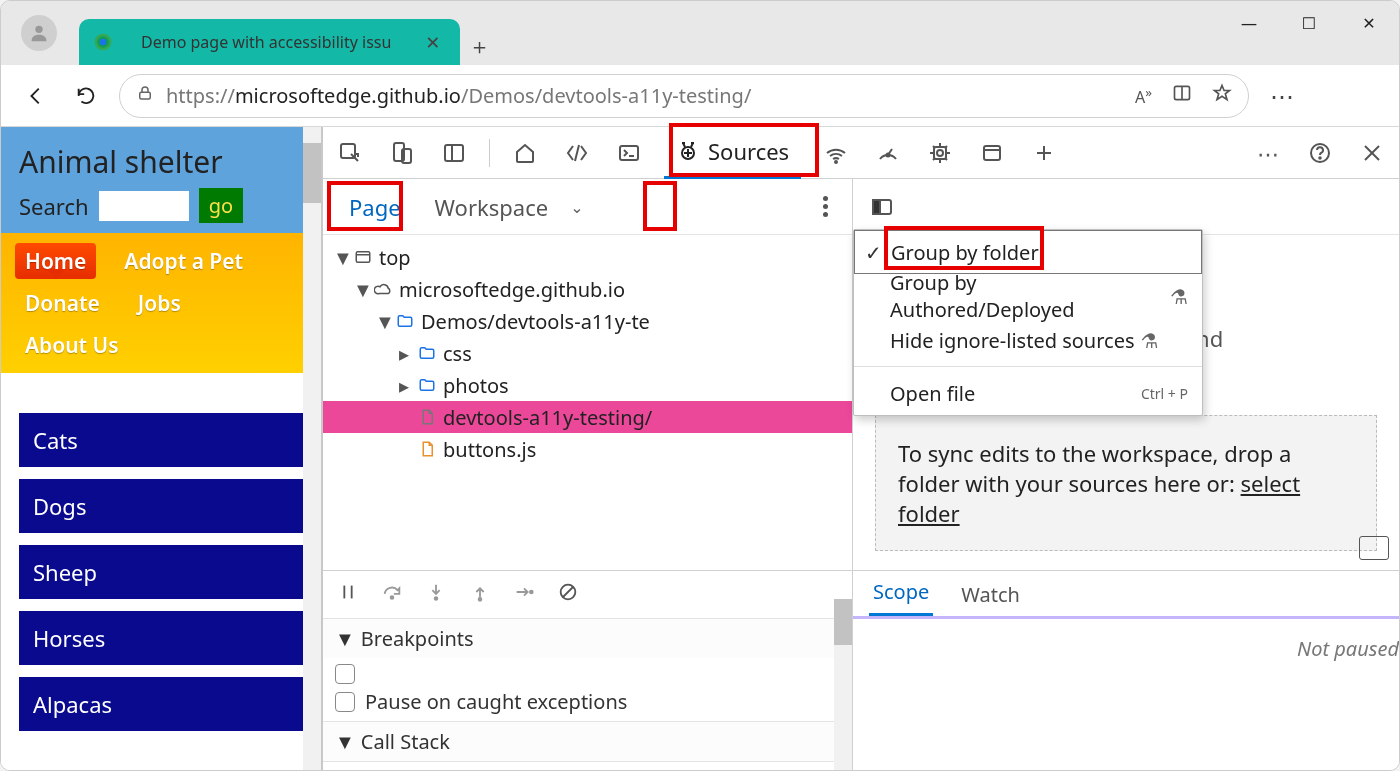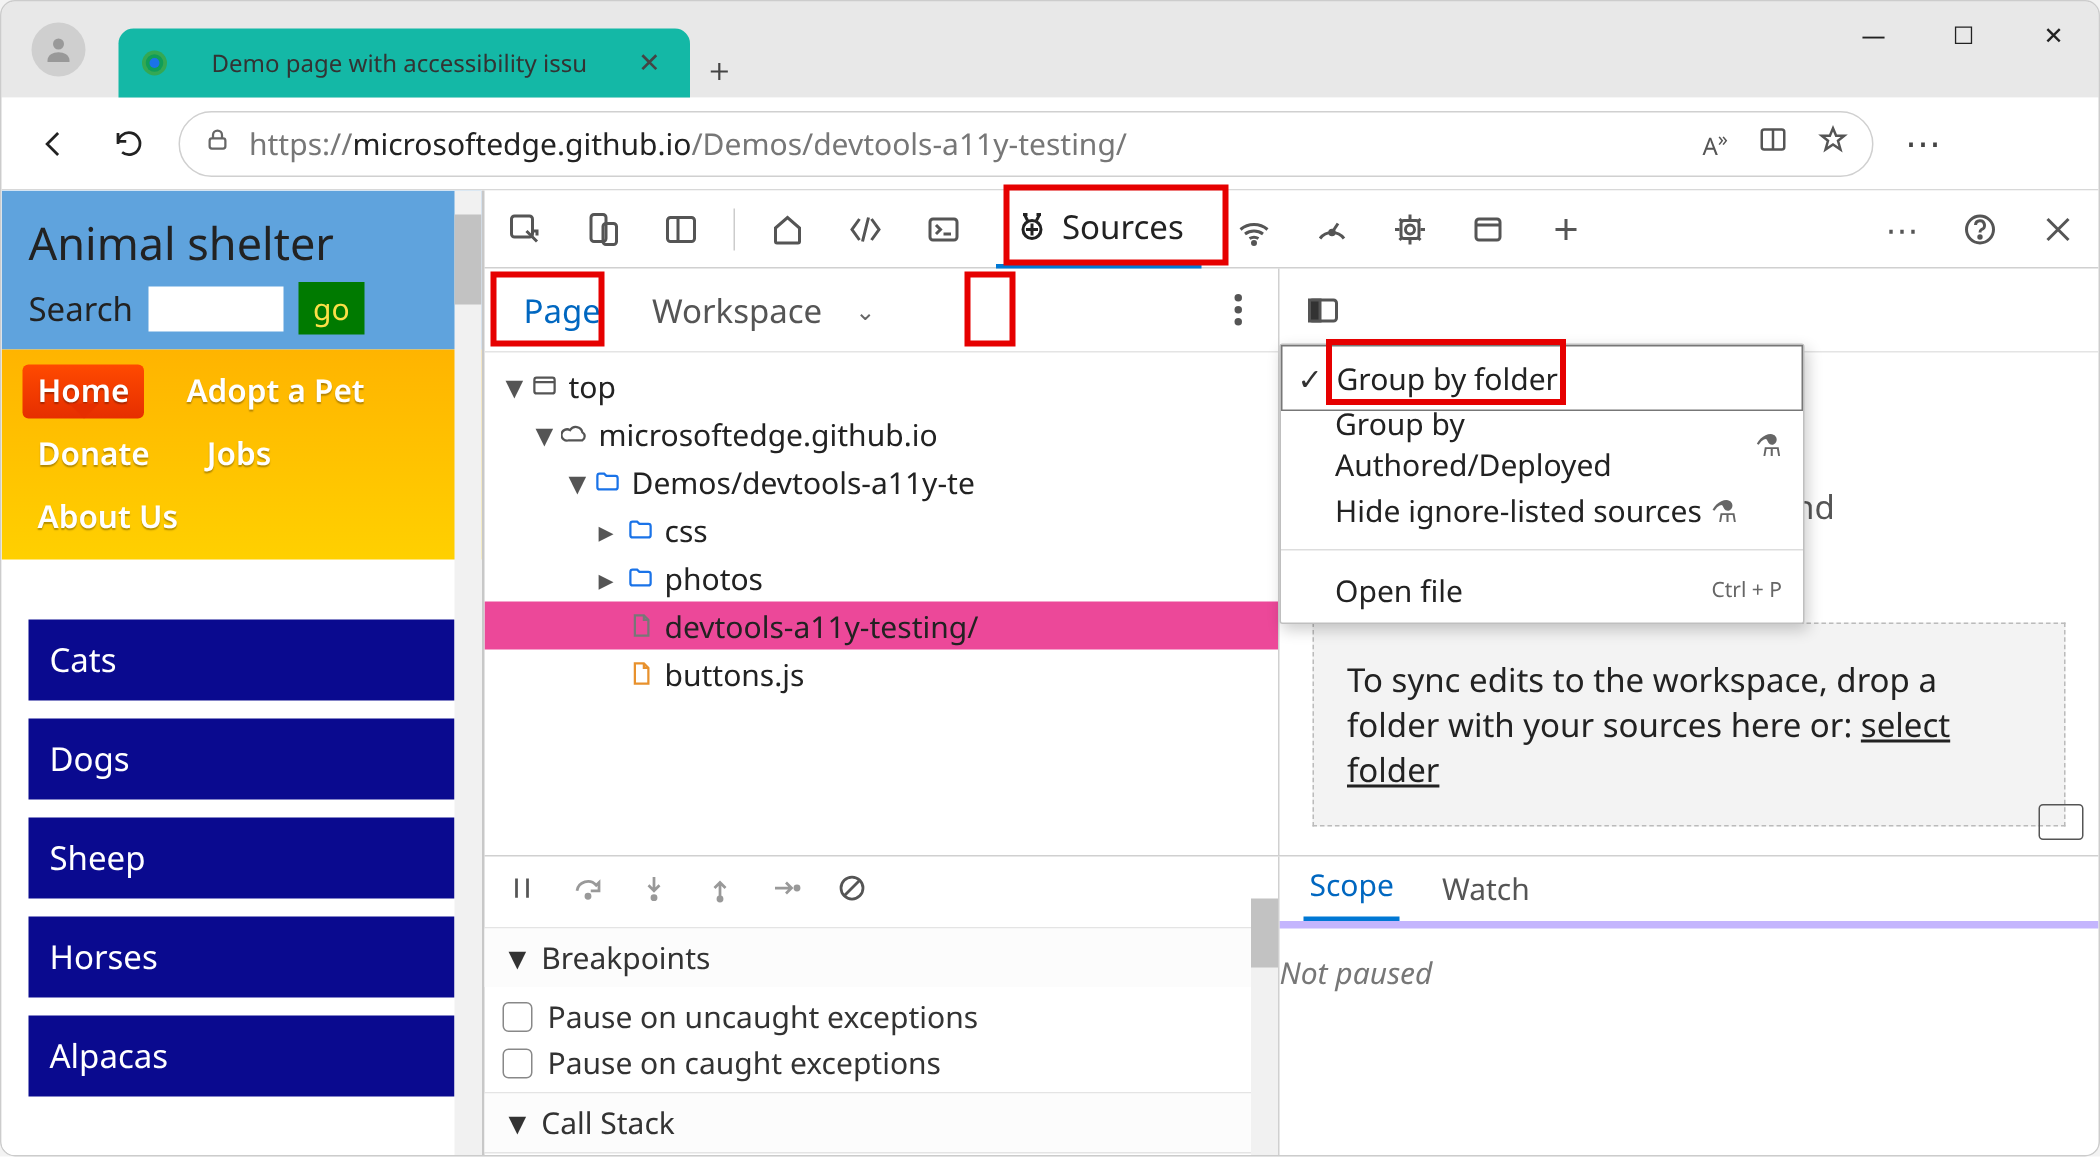--- a/index.html
+++ b/index.html
@@ -92,24 +92,24 @@
 .dbg-icons svg { width: 22px; height: 22px; }
 .dbg-section { border-bottom: 1px solid #e4e4e4; }
 .dbg-head { display: flex; align-items: center; padding: 6px 12px; font-size: 20px; color: #333; gap: 6px; background:#fcfcfc; }
 .dbg-body { padding: 4px 12px; }
 .chk-row { display: flex; align-items: center; gap: 10px; font-size: 20px; color: #333; padding: 2px 0; }
 .chk { width: 20px; height: 20px; border: 1.5px solid #888; border-radius: 4px; }
 .dbg-scroll { position: absolute; right: 0; top: 48px; width: 18px; bottom: 0; background: #f1f1f1; }
 .dbg-thumb { position: absolute; right: 0; top: 28px; width: 18px; height: 46px; background: #c2c2c2; }
 
 .dbg-right { flex: 1; display: flex; flex-direction: column; }
-.dbg-tabs { height: 48px; display: flex; align-items: flex-end; padding: 0 16px; gap: 24px; border-bottom: 5px solid #c4b5fd; }
+.dbg-tabs { height: 48px; display: flex; align-items: flex-end; padding: 0 16px; gap: 24px; border-bottom: 3px solid #c4b5fd; }
 .dbg-tab { font-size: 20px; padding: 8px 4px; color: #555; }
 .dbg-tab.active { color: #0067c0; border-bottom: 3px solid #0078d4; }
-.not-paused { text-align: left; font-style: italic; color: #777; font-size: 20px; padding-top: 16px; }
+.not-paused { text-align: right; font-style: italic; color: #777; font-size: 20px; padding-top: 16px; }
 
 .red-box { border: 4px solid #e60000; position: absolute; pointer-events: none; z-index: 60; }
 </style>
 </head>
 <body>
 
 <div class="titlebar">
   <div class="profile-circle">
     <svg viewBox="0 0 24 24" fill="#999">
         <circle cx="12" cy="8" r="4"></circle>
@@ -454,21 +454,20 @@
               </svg></span>
         </div>
         <div class="dbg-section">
           <div class="dbg-head">
               <span>▼</span>
               <span>Breakpoints</span>
             </div>
           <div class="dbg-body">
             <div class="chk-row">
                 <span class="chk"></span>
-                <span>Pause on uncaught exceptions</span>
               </div>
             <div class="chk-row">
                 <span class="chk"></span>
                 <span>Pause on caught exceptions</span>
               </div>
           </div>
         </div>
         <div class="dbg-section">
           <div class="dbg-head">
               <span>▼</span>

